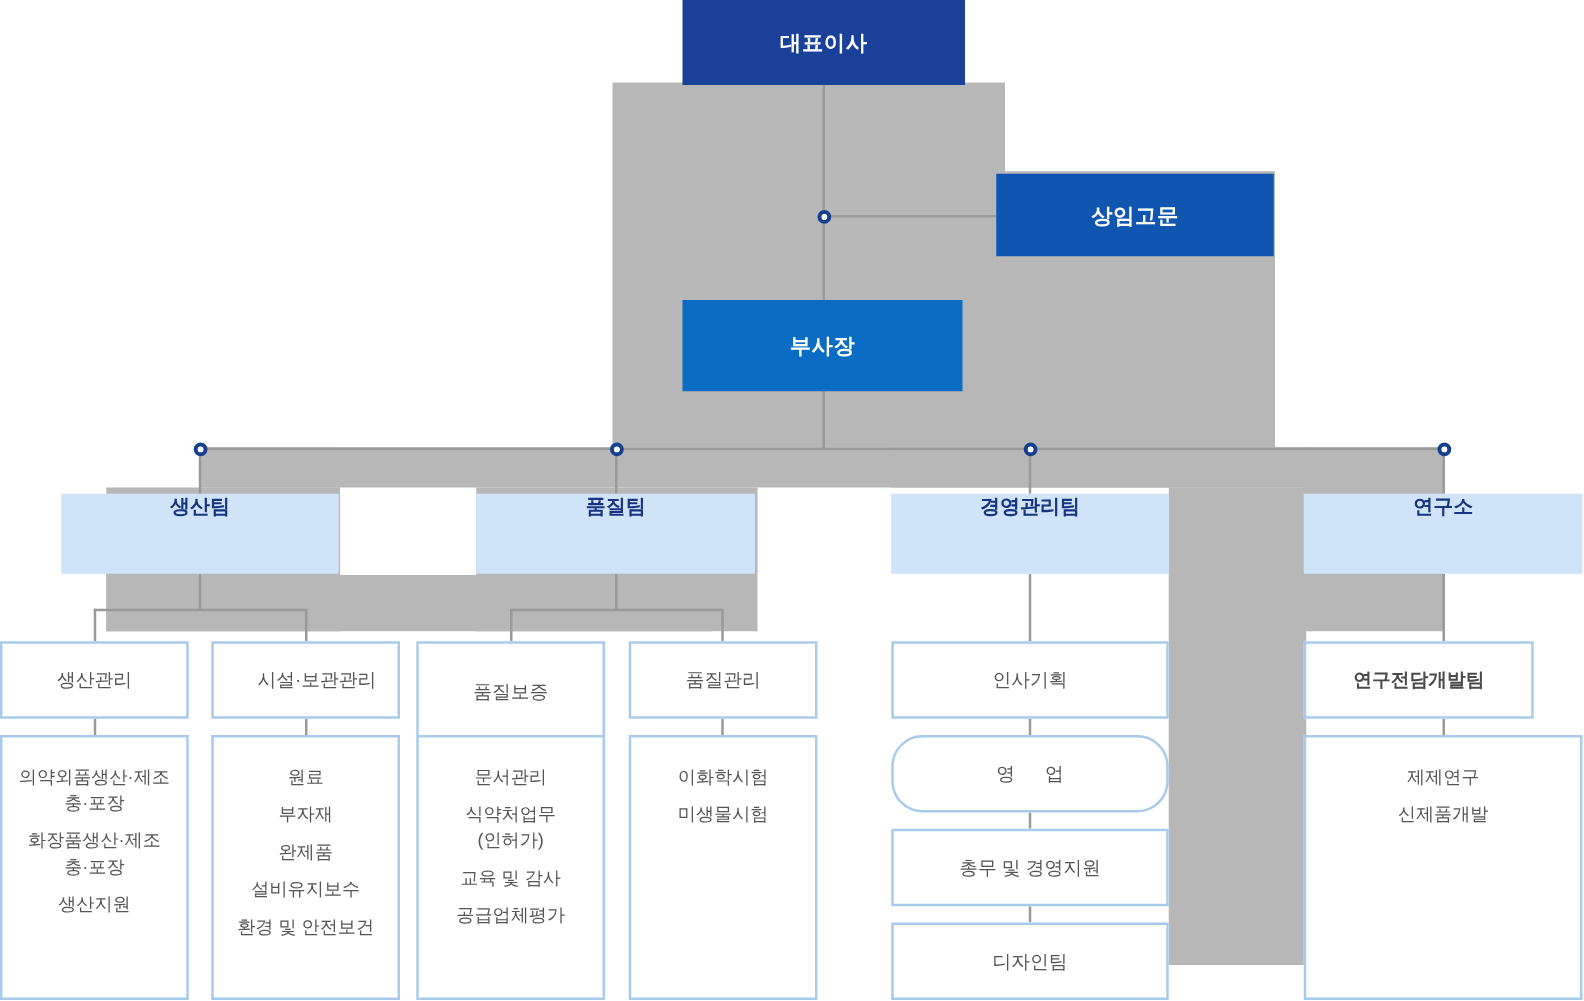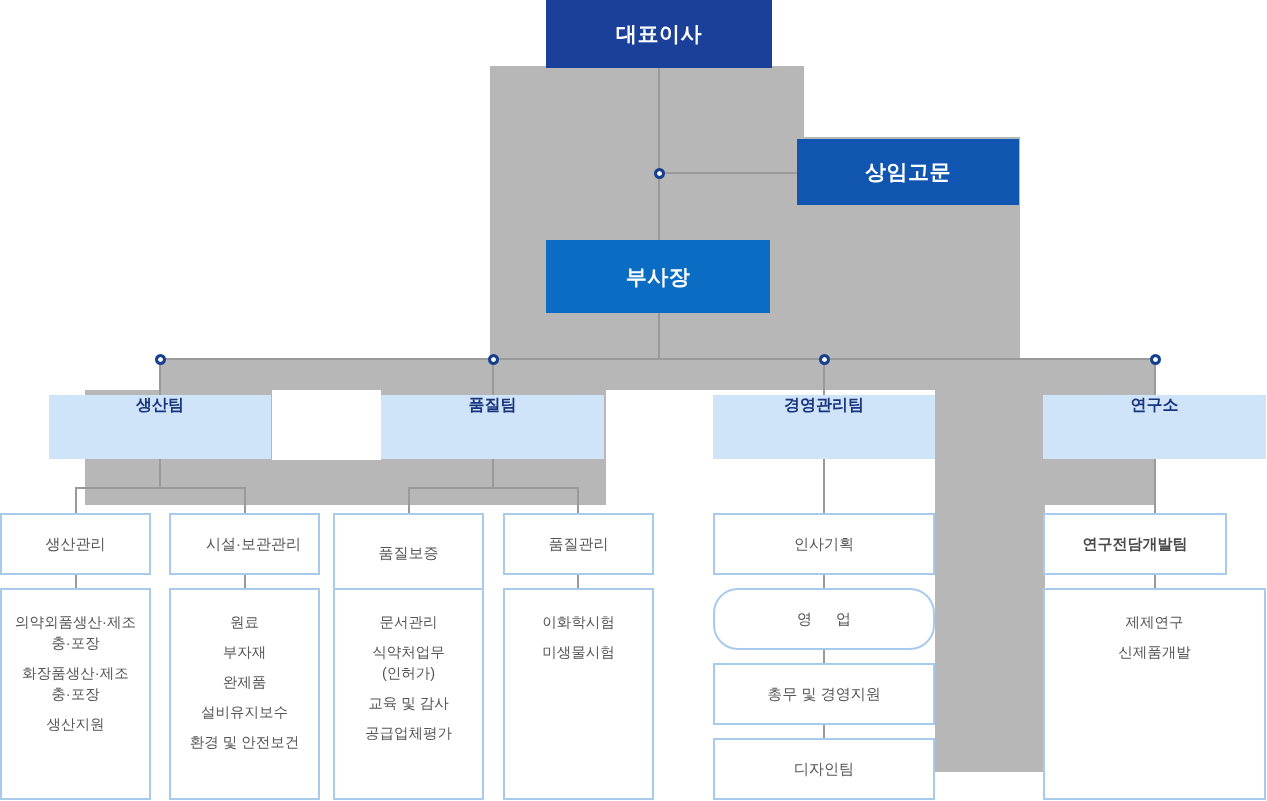--- a/index.html
+++ b/index.html
@@ -45,21 +45,21 @@
     z-index:6;
   }
   
   .exec{
     position:absolute;
     display:flex;
     align-items:center;
     justify-content:center;
     color:#ffffff;
     font-weight:bold;
-    font-size:21px;
+    font-size:17px;
     letter-spacing:0.5px;
     z-index:5;
   }
   .exec.ceo{background:#1a409a;}
   .exec.advisor{background:#1055b0;}
   .exec.vp{background:#0a6cc2;}
 
   
   .team{
     position:absolute;

